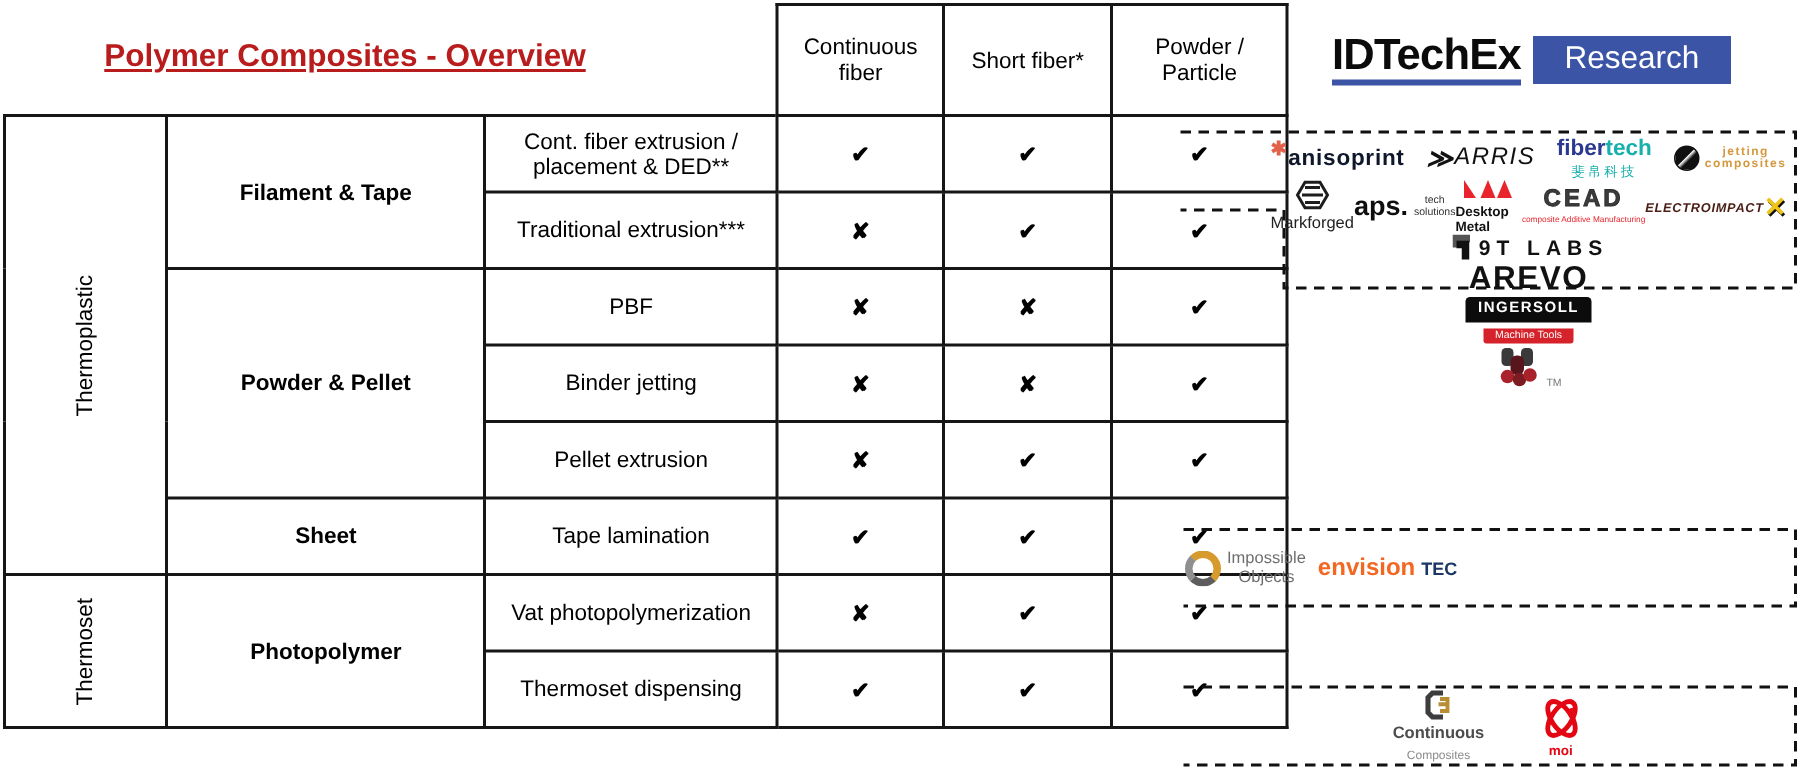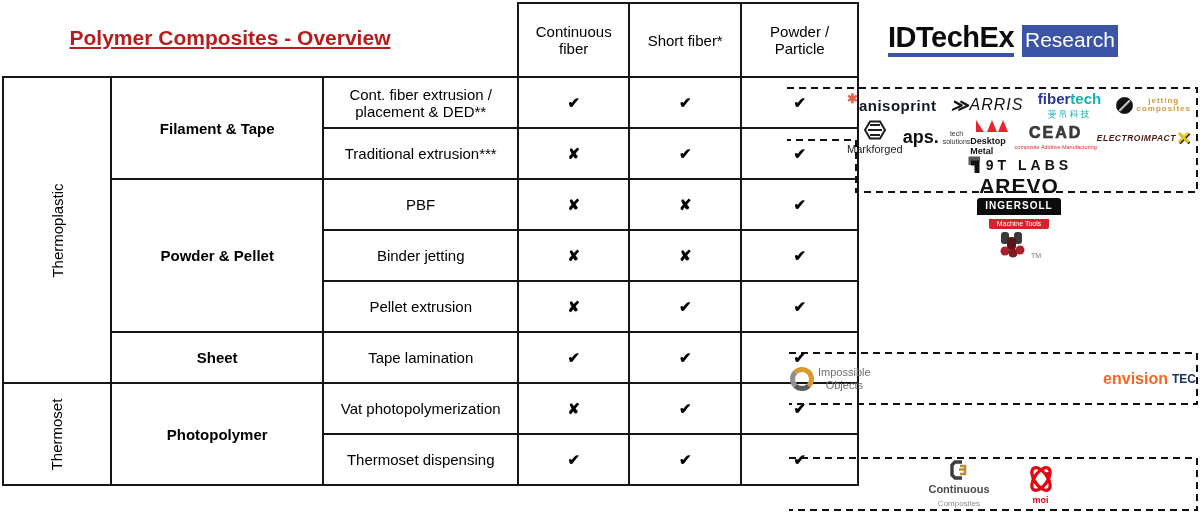--- a/index.html
+++ b/index.html
@@ -4,24 +4,24 @@
 <style>
   * { margin:0; padding:0; box-sizing:border-box; }
   body { font-family:"Liberation Sans", sans-serif; background:#fff; }
   #canvas { position:relative; width:1200px; height:521px; background:#fff; overflow:hidden; }
 
   
   .title { position:absolute; left:30px; top:26px; width:400px; text-align:center;
            font-size:21px; font-weight:bold; text-decoration:underline; color:#b91c1c; }
 
   
-  .brand { position:absolute; left:888px; top:22px; display:flex; align-items:flex-end; gap:8px; }
+  .brand { position:absolute; left:888px; top:22px; display:flex; align-items:center; gap:8px; }
   .brand-name { font-size:29px; font-weight:bold; color:#0b0b0b; letter-spacing:-0.5px;
                 border-bottom:4px solid #3b54a5; padding-bottom:1px; line-height:1.05; }
-  .brand-tag { background:#3b54a5; color:#fff; font-size:21px; padding:4px 3px 6px; line-height:1.05; }
+  .brand-tag { background:#3b54a5; color:#fff; font-size:21px; padding:4px 21px 6px; line-height:1.05; }
 
   
   table.matrix { position:absolute; left:2px; top:2px; border-collapse:collapse; table-layout:fixed; }
   table.matrix td, table.matrix th { border:2px solid #161616; padding:0 6px; text-align:center;
                                      vertical-align:middle; font-size:15px; color:#000; background:#fff; }
   table.matrix td.nob { border:none; background:transparent; }
   table.matrix th { font-weight:normal; height:74px; font-size:15px; }
   table.matrix td { height:51px; }
   td.rot { width:38px; }
   .rot-inner { transform:rotate(-90deg); white-space:nowrap; font-size:15px; display:inline-block; }
@@ -30,21 +30,21 @@
   td.mark { font-size:22px; font-weight:bold; }
 
   
   svg.overlay { position:absolute; left:0; top:0; pointer-events:none; }
 
   
   .panel { position:absolute; display:flex; }
   .p1 { left:843px; top:88px; width:352px; height:104px; flex-direction:column;
         justify-content:space-between; padding:3px 4px; }
   .prow { display:flex; align-items:center; justify-content:space-between; }
-  .p2 { left:790px; top:354px; width:406px; height:49px; align-items:center; justify-content:space-between; gap:28px; }
+  .p2 { left:790px; top:354px; width:406px; height:49px; align-items:center; justify-content:flex-start; gap:8px; }
   .p3 { left:790px; top:459px; width:406px; height:50px; align-items:center; justify-content:center; gap:34px; }
 
   .logo { display:flex; align-items:center; gap:4px; }
   .stack { display:flex; flex-direction:column; align-items:center; line-height:1.05; }
 
   .aniso-txt { font-size:15px; font-weight:bold; color:#0f172a; letter-spacing:0.5px; }
   .aniso-star { color:#e2614b; font-size:13px; font-weight:bold; position:relative; top:-7px; margin-right:-3px; }
   .arris-ic { font-size:17px; font-weight:bold; font-style:italic; color:#111; letter-spacing:-3px; }
   .arris-txt { font-size:16px; font-style:italic; color:#111; letter-spacing:1px; }
   .fib-main { font-size:15px; font-weight:bold; line-height:1; }

